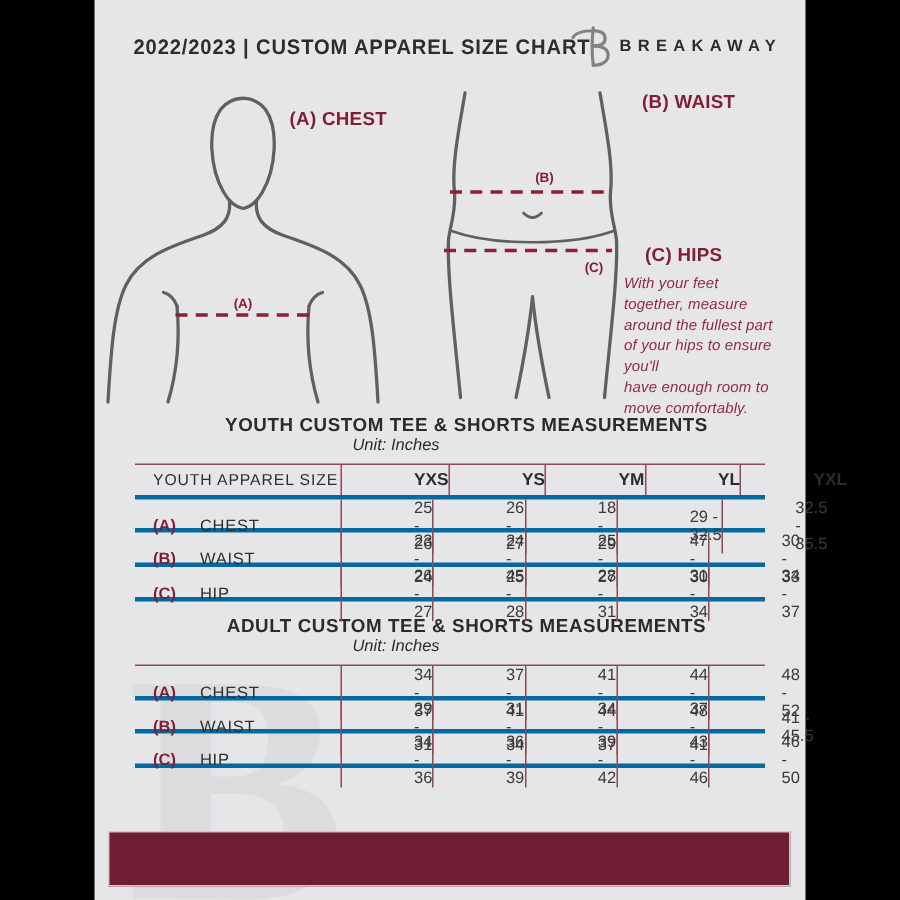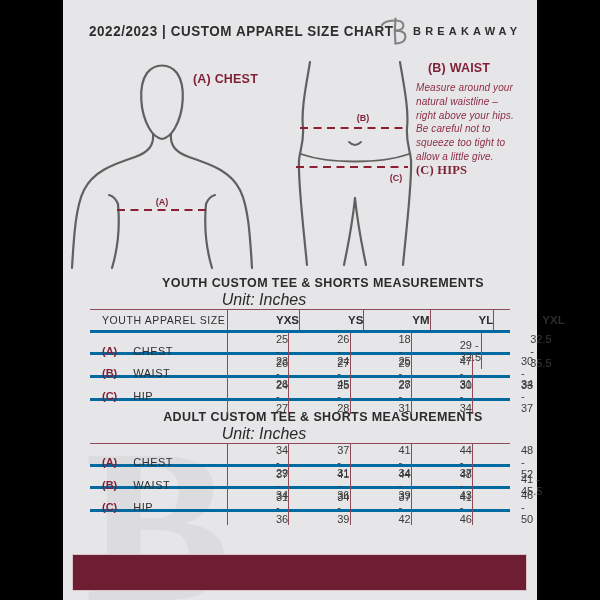--- a/index.html
+++ b/index.html
@@ -27,26 +27,26 @@
   .diagram text{font-family:"Liberation Sans",sans-serif;font-weight:bold;font-size:9px;fill:#7e1f35;}
   .guide-h{
     position:absolute;font-size:12.5px;font-weight:bold;color:#7e1f35;letter-spacing:.2px;
   }
   .guide-p{
     position:absolute;font-size:10px;font-style:italic;color:#8e2c44;
     line-height:1.38;white-space:pre-line;letter-spacing:.1px;
   }
   
   .sec-title{
-    position:absolute;left:12px;width:496px;text-align:center;
+    position:absolute;left:0;width:496px;text-align:center;
     font-size:12.5px;font-weight:bold;color:#2b2b2b;letter-spacing:.4px;
   }
   .sec-unit{
     position:absolute;left:0;width:402px;text-align:center;
-    font-size:16px;font-style:italic;color:#2b2b2b;
+    font-size:11px;font-style:italic;color:#2b2b2b;
   }
   .tbl{position:absolute;left:27px;width:420px;border-top:1px solid #8a4a57;z-index:2;}
   .tr{
     display:grid;grid-template-columns:137px repeat(5,1fr);
     border-bottom:3px solid #0369a1;height:22.7px;box-sizing:border-box;
   }
   .cell{
     display:flex;align-items:center;justify-content:center;
     font-size:11px;color:#3a3a3a;padding-left:48px;
   }
@@ -117,28 +117,29 @@
         <path d="M233 109 H345"></path>
       </g>
       <text x="99" y="147" text-anchor="middle">(A)</text>
       <text x="300" y="63" text-anchor="middle">(B)</text>
       <text x="333" y="123" text-anchor="middle">(C)</text>
     </svg>
 
     <div class="guide-h" style="left:130px;top:72px;text-align:right;">(A) CHEST</div>
 
     <div class="guide-h" style="left:353px;top:61px;margin-left:12px;">(B) WAIST</div>
-    <div class="guide-p" style="left:353px;top:81px;width:116px;">Measure around your
-natural waistline –
-right above your hips.
-Be careful not to
-squeeze too tight to
-allow a little give.</div>
-
-    <div class="guide-h" style="left:353px;top:163px;font-family:Liberation Serif, serif;">(C) HIPS</div>
+
+    <div class="guide-h" style="left:367px;top:163px;">(C) HIPS</div>
+    <div class="guide-p" style="left:353px;top:183px;width:120px;">With your feet
+together, measure
+around the fullest part
+of your hips to ensure
+you'll
+have enough room to
+move comfortably.</div>
 
     <div class="sec-title" style="top:276px;">YOUTH CUSTOM TEE &amp; SHORTS MEASUREMENTS</div>
     <div class="sec-unit" style="top:291px;">Unit: Inches</div>
 
     <div class="tbl" style="top:309px;">
       <div class="tr">
         <div class="cell lab sizehead">YOUTH APPAREL SIZE</div>
         <div class="cell v colhead">YXS</div>
         <div class="cell v colhead">YS</div>
         <div class="cell v colhead">YM</div>

